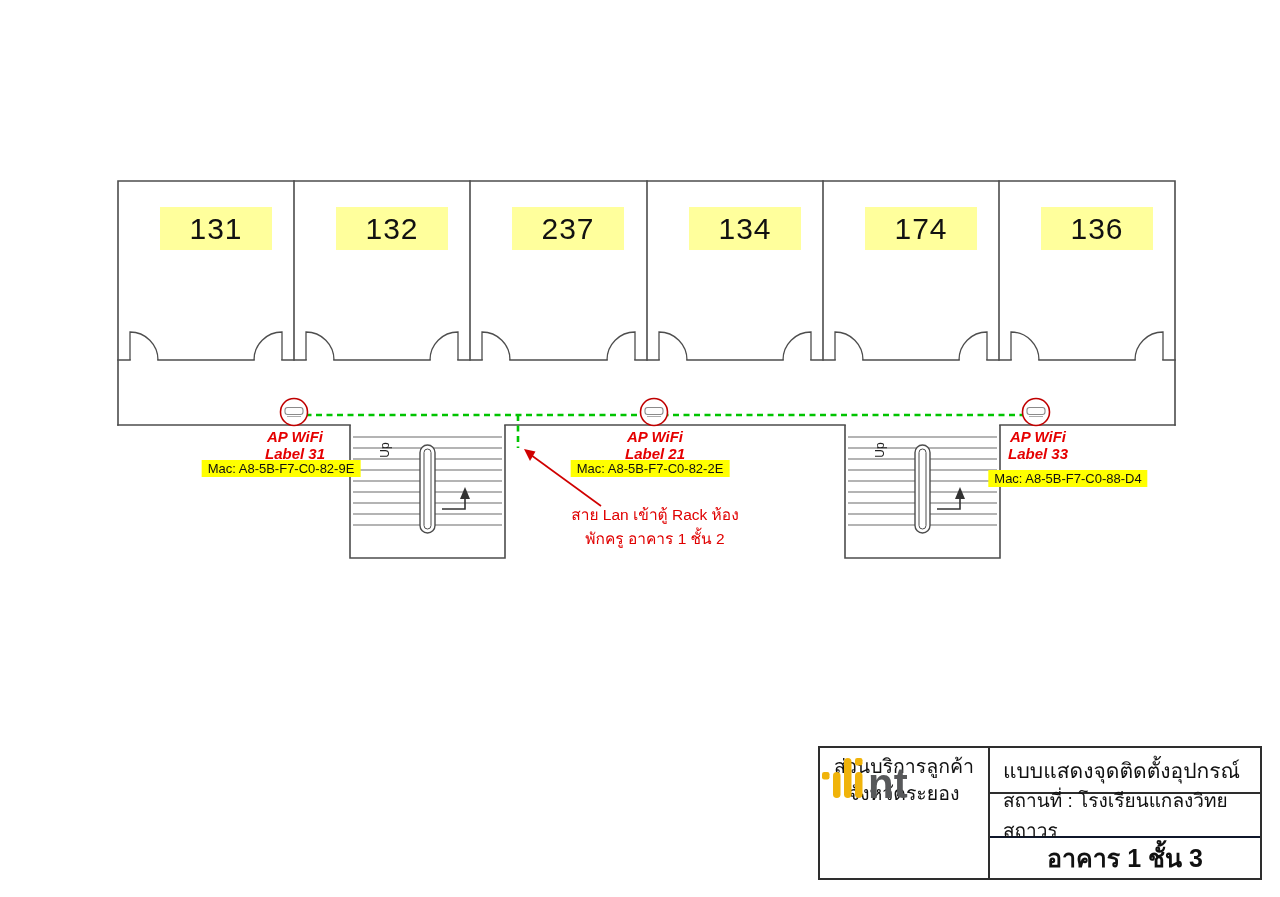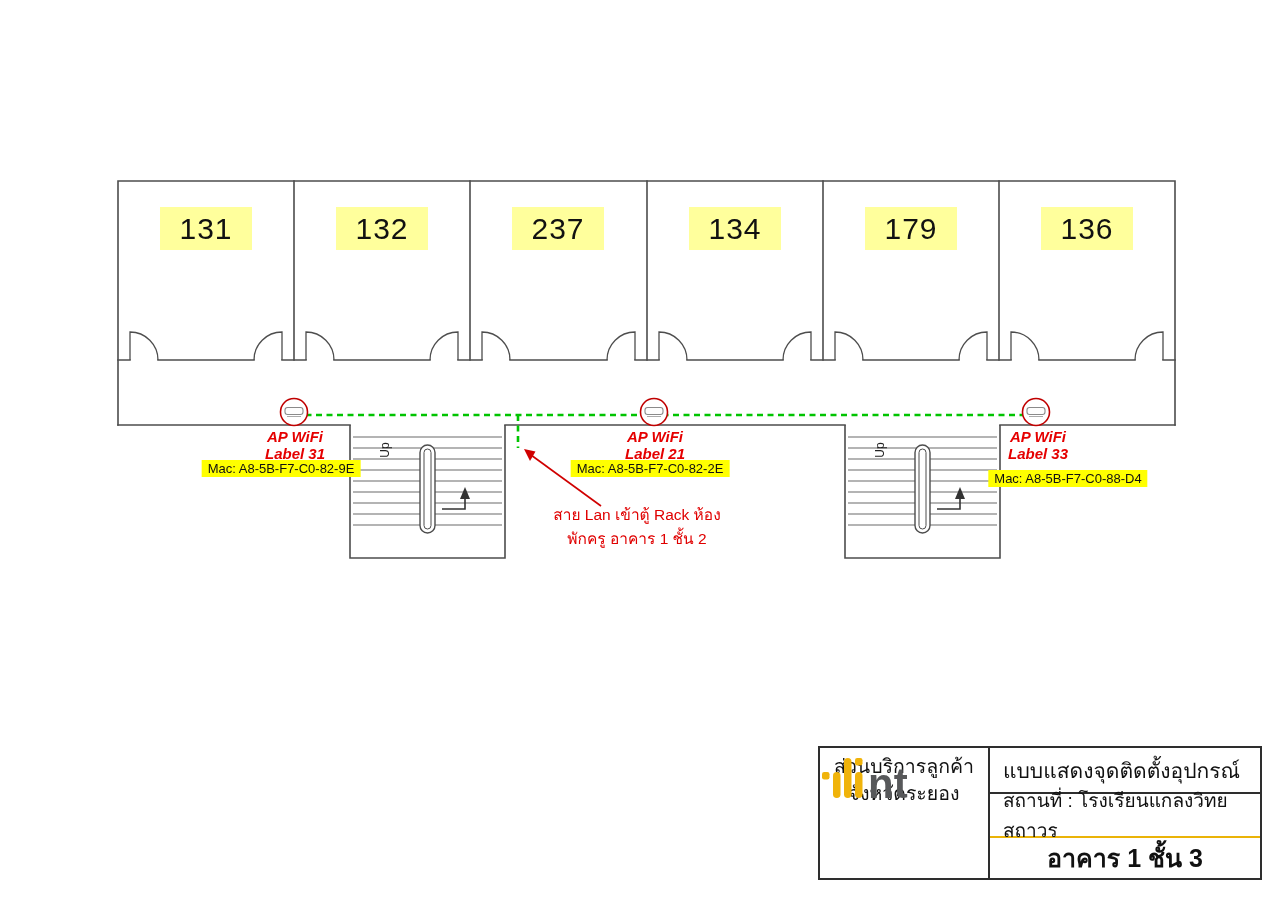--- a/index.html
+++ b/index.html
@@ -1,21 +1,21 @@
 <!DOCTYPE html>
 <html><head>
 <meta charset="utf-8">
 <style>
   html,body{margin:0;padding:0;background:#ffffff;}
   body{font-family:"Liberation Sans", sans-serif;}
   #canvas{position:relative;width:1280px;height:897px;background:#ffffff;overflow:hidden;}
   svg{position:absolute;left:0;top:0;}
 
   .room-label{
-    position:absolute;top:207px;width:92px;height:43px;
+    position:absolute;top:207px;width:112px;height:43px;
     background:#FFFF9C;text-align:center;line-height:43px;
     font-size:30px;color:#111;letter-spacing:1px;
   }
   .ap-label{
     position:absolute;transform:translateX(-50%);text-align:center;
     color:#E50000;font-weight:bold;font-size:15px;line-height:16.5px;white-space:nowrap;font-style:italic;
   }
   .mac-chip{
     position:absolute;transform:translateX(-50%);background:#FFFF00;
     font-size:13px;color:#111;padding:1px 6px;white-space:nowrap;
@@ -34,21 +34,21 @@
     border:2px solid #2e2e2e;display:flex;box-sizing:border-box;background:#fff;
   }
   .tb-left{
     width:170px;border-right:2px solid #2e2e2e;box-sizing:border-box;
     display:flex;flex-direction:column;align-items:center;padding-top:5px;
   }
   .tb-org{font-size:19.5px;line-height:27px;color:#111;text-align:center;white-space:nowrap;}
   .tb-right{flex:1;display:flex;flex-direction:column;}
   .tb-row{box-sizing:border-box;display:flex;align-items:center;padding-left:13px;color:#111;}
   .tb-row1{height:52px;border-bottom:2px solid #2e2e2e;font-size:21px;}
-  .tb-row2{height:44px;border-bottom:2px solid #eab308;font-size:19px;}
+  .tb-row2{height:44px;border-bottom:2px solid #0f172a;font-size:19px;}
   .tb-row3{flex:1;justify-content:center;padding-left:0;font-size:25px;font-weight:bold;text-align:right;}
 </style>
 </head>
 <body>
 
 <div id="canvas">
 
   <svg width="1280" height="897" viewBox="0 0 1280 897">
     <defs>
       <g id="stairwell">
@@ -100,21 +100,21 @@
 
     <use href="#ap-device" x="294" y="412"></use>
     <use href="#ap-device" x="654" y="412"></use>
     <use href="#ap-device" x="1036" y="412"></use>
   </svg>
 
   <div class="room-label" style="left:160px">131</div>
   <div class="room-label" style="left:336px">132</div>
   <div class="room-label" style="left:512px">237</div>
   <div class="room-label" style="left:689px">134</div>
-  <div class="room-label" style="left:865px">179</div>
+  <div class="room-label" style="left:865px">174</div>
   <div class="room-label" style="left:1041px">136</div>
 
   <div class="ap-label" style="left:295px;top:429px">
     <div>AP WiFi</div>
     <div>Label 31</div>
   </div>
   <div class="mac-chip" style="left:281px;top:460px">Mac: A8-5B-F7-C0-82-9E</div>
 
   <div class="ap-label" style="left:655px;top:429px">
     <div>AP WiFi</div>
@@ -124,21 +124,21 @@
 
   <div class="ap-label" style="left:1038px;top:429px">
     <div>AP WiFi</div>
     <div>Label 33</div>
   </div>
   <div class="mac-chip" style="left:1068px;top:470px">Mac: A8-5B-F7-C0-88-D4</div>
 
   <div class="up-label" style="left:385px;top:450px">Up</div>
   <div class="up-label" style="left:880px;top:450px">Up</div>
 
-  <div class="cable-note" style="left:637px;top:503px">
+  <div class="cable-note" style="left:655px;top:503px">
     <div>สาย Lan เข้าตู้ Rack ห้อง</div>
     <div>พักครู อาคาร 1 ชั้น 2</div>
   </div>
 
   <div class="title-block">
     <div class="tb-left">
       <svg width="112" height="58" viewBox="0 0 112 58">
         <rect x="2" y="24" width="7.5" height="7.5" rx="2.2" fill="#F0B30A"></rect>
         <rect x="13" y="24" width="7.5" height="26" rx="3.75" fill="#F0B30A"></rect>
         <rect x="24" y="10" width="7.5" height="40" rx="3.75" fill="#F0B30A"></rect>

